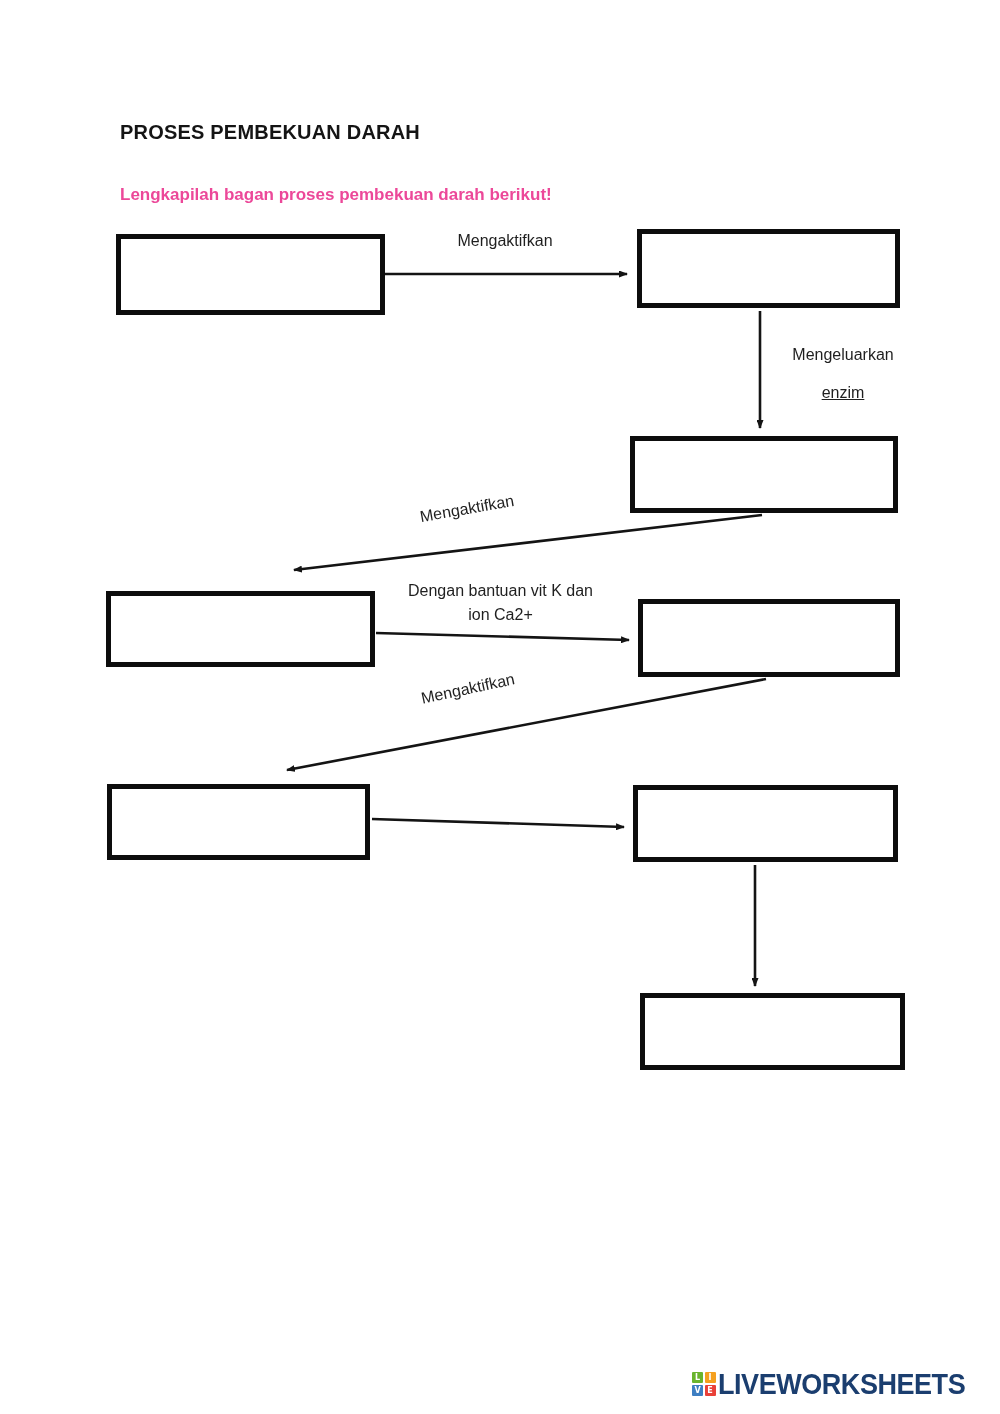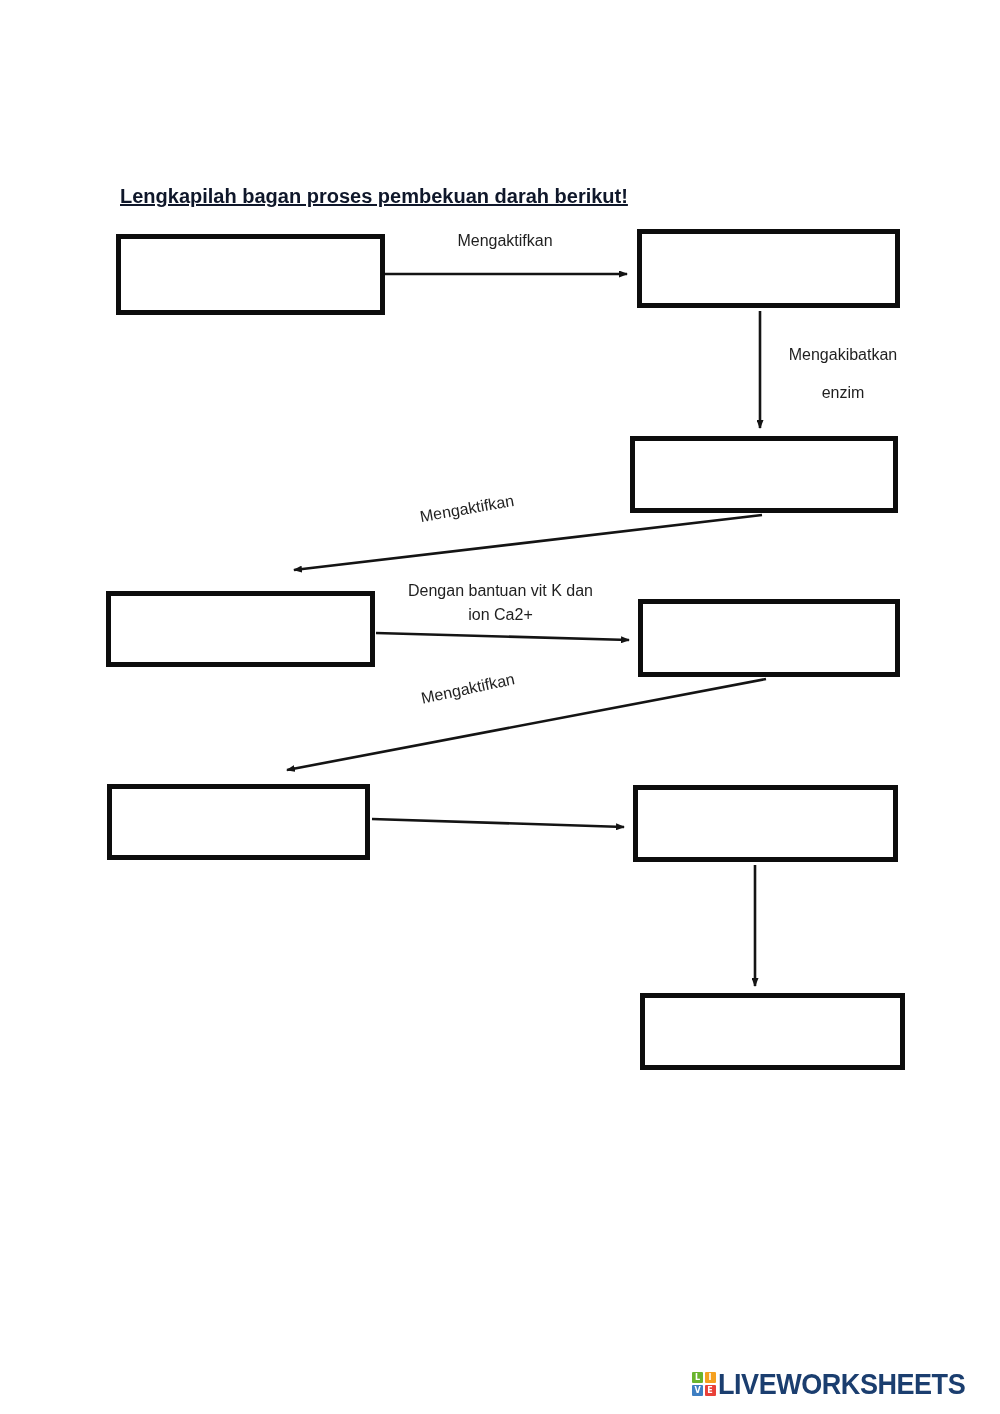--- a/index.html
+++ b/index.html
@@ -17,25 +17,24 @@
     left: 120px; top: 121px;
     font-size: 20px;
     font-weight: bold;
     letter-spacing: 0.2px;
     color: #141414;
     white-space: nowrap;
   }
   .instruction {
     position: absolute;
     left: 120px; top: 185px;
-    font-size: 20px;
+    font-size: 17px;
     font-weight: bold;
-    color: #0f172a;
+    color: #ec4899;
     white-space: nowrap;
-    text-decoration: underline;
   }
   .arrows {
     position: absolute;
     left: 0; top: 0;
     width: 1000px; height: 1414px;
     pointer-events: none;
   }
   .abox {
     position: absolute;
     box-sizing: border-box;
@@ -92,20 +91,21 @@
     transform: scaleX(0.9);
     transform-origin: left center;
     white-space: nowrap;
   }
 </style>
 </head>
 <body>
 
 <div class="page">
 
+  <div class="title">PROSES PEMBEKUAN DARAH</div>
   <div class="instruction">Lengkapilah bagan proses pembekuan darah berikut!</div>
 
   <svg class="arrows" viewBox="0 0 1000 1414" xmlns="http://www.w3.org/2000/svg">
     <defs>
       <marker id="ah" markerWidth="9" markerHeight="7" refX="8" refY="3.5" orient="auto" markerUnits="userSpaceOnUse">
         <path d="M0,0 L9,3.5 L0,7 Z" fill="#141414"></path>
       </marker>
     </defs>
     <line x1="385" y1="274" x2="627" y2="274" stroke="#141414" stroke-width="2.6" marker-end="url(#ah)"></line>
     <line x1="760" y1="311" x2="760" y2="428" stroke="#141414" stroke-width="2.6" marker-end="url(#ah)"></line>
@@ -120,22 +120,22 @@
   <div class="abox" style="left:637px; top:229px; width:263px; height:79px;"></div>
   <div class="abox" style="left:630px; top:436px; width:268px; height:77px;"></div>
   <div class="abox" style="left:106px; top:591px; width:269px; height:76px;"></div>
   <div class="abox" style="left:638px; top:599px; width:262px; height:78px;"></div>
   <div class="abox" style="left:107px; top:784px; width:263px; height:76px;"></div>
   <div class="abox" style="left:633px; top:785px; width:265px; height:77px;"></div>
   <div class="abox" style="left:640px; top:993px; width:265px; height:77px;"></div>
 
   <div class="lbl" style="left:440px; top:232px; width:130px;">Mengaktifkan</div>
 
-  <div class="lbl" style="left:783px; top:346px; width:120px;">Mengakibatkan</div>
-  <div class="lbl" style="left:783px; top:384px; width:120px;">enzim</div>
+  <div class="lbl" style="left:783px; top:346px; width:120px;">Mengeluarkan</div>
+  <div class="lbl" style="left:783px; top:384px; width:120px;text-decoration:underline;">enzim</div>
 
   <div class="lbl rot10" style="left:403px; top:500px; width:128px;">Mengaktifkan</div>
 
   <div class="lbl dengan" style="left:393px; top:579px; width:215px;">
     <span class="line">Dengan bantuan vit K dan</span>
     <span class="line">ion Ca2+</span>
   </div>
 
   <div class="lbl rot12" style="left:403px; top:680px; width:130px;">Mengaktifkan</div>
 

